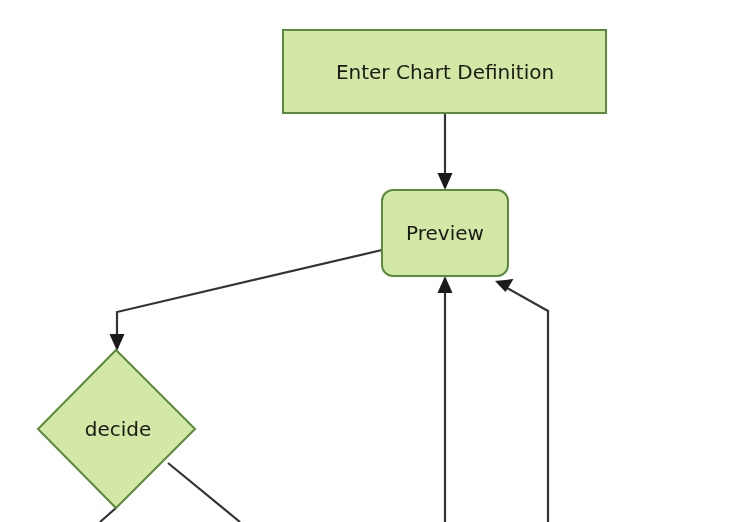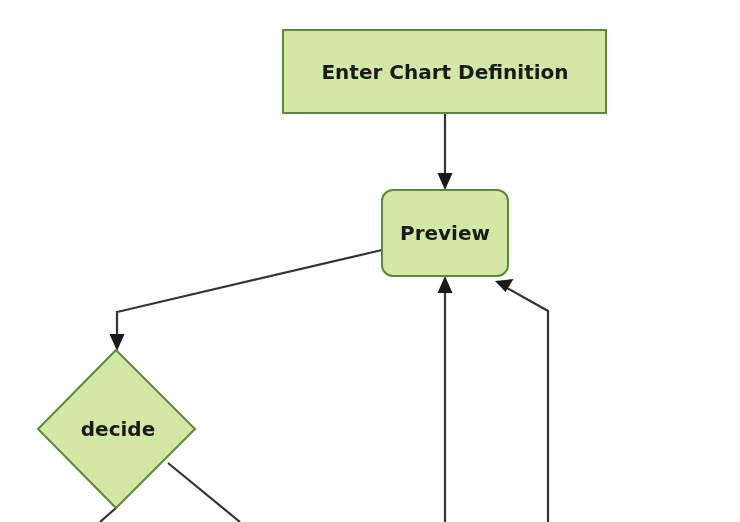--- a/index.html
+++ b/index.html
@@ -11,21 +11,20 @@
     width: 740px;
     height: 522px;
     overflow: hidden;
     font-family: "DejaVu Sans", "Liberation Sans", sans-serif;
   }
   #flowchart-root {
     position: relative;
     width: 740px;
     height: 522px;
     background: #ffffff;
-    font-weight: bold;
   }
   #flow-svg {
     position: absolute;
     top: 0;
     left: 0;
     width: 740px;
     height: 522px;
     display: block;
   }
   .node-shape {

